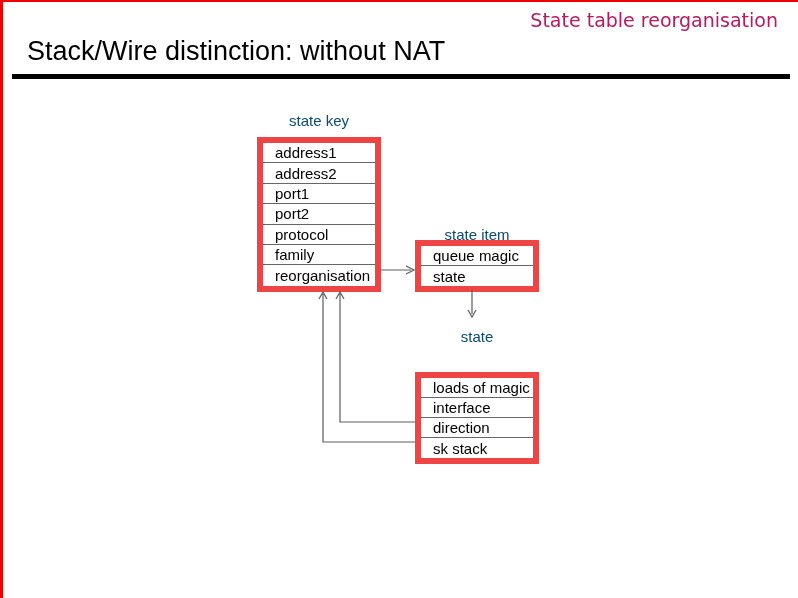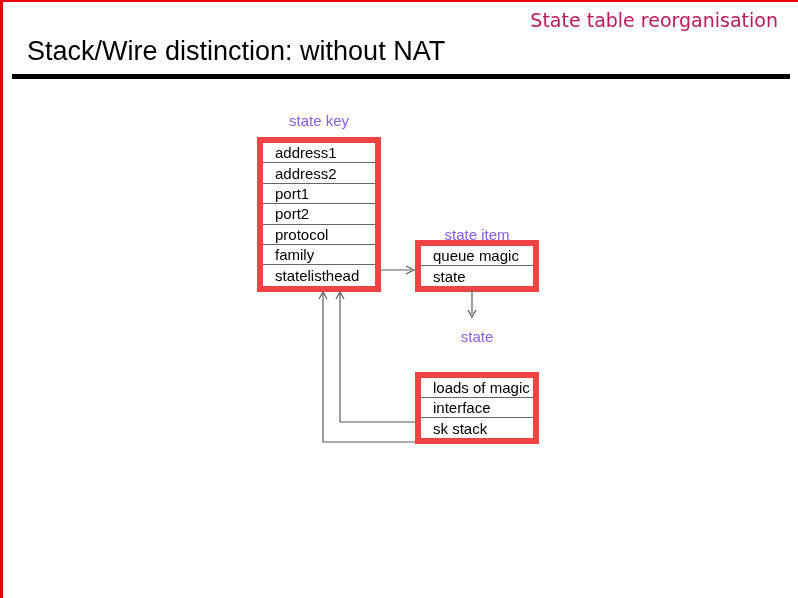--- a/index.html
+++ b/index.html
@@ -18,21 +18,21 @@
   }
   .slide-title{
     position:absolute;left:27px;top:36px;
     font-family:Liberation Sans, sans-serif;
     font-size:27px;color:#000;white-space:nowrap;
   }
   .rule{position:absolute;left:12px;top:74px;width:778px;height:5px;background:#000;}
 
   .tlabel{
     position:absolute;text-align:center;
-    font-size:15px;color:#8b5cf6;
+    font-size:15px;color:#0c4a6e;
   }
   .dtable{
     position:absolute;box-sizing:border-box;
     border:6px solid #ef4444;background:#fff;
   }
   .dtable .row{
     box-sizing:border-box;border-bottom:1px solid #666;
     font-size:15px;color:#000;padding-left:12px;
     display:flex;align-items:center;white-space:nowrap;
   }
@@ -64,33 +64,34 @@
 <div class="rule"></div>
 
 <div class="tlabel" id="t1-label">state key</div>
 <div class="dtable" id="t1">
   <div class="row">address1</div>
   <div class="row">address2</div>
   <div class="row">port1</div>
   <div class="row">port2</div>
   <div class="row">protocol</div>
   <div class="row">family</div>
-  <div class="row">statelisthead</div>
+  <div class="row">reorganisation</div>
 </div>
 
 <div class="tlabel" id="t2-label">state item</div>
 <div class="dtable" id="t2">
   <div class="row">queue magic</div>
   <div class="row">state</div>
 </div>
 
 <div class="tlabel" id="t3-label">state</div>
 <div class="dtable" id="t3">
   <div class="row">loads of magic</div>
   <div class="row">interface</div>
+  <div class="row">direction</div>
   <div class="row">sk stack</div>
 </div>
 
 <svg class="connectors" width="798" height="598" viewBox="0 0 798 598">
   <path d="M380,270 H411 M406,266 L414,270 L406,274"></path>
   <path d="M472,290 V314 M468,310 L472,317 L476,310"></path>
   <path d="M415,422 H340 V294 M336,299 L340,292 L344,299"></path>
   <path d="M415,442 H323 V294 M319,299 L323,292 L327,299"></path>
 </svg>
 

